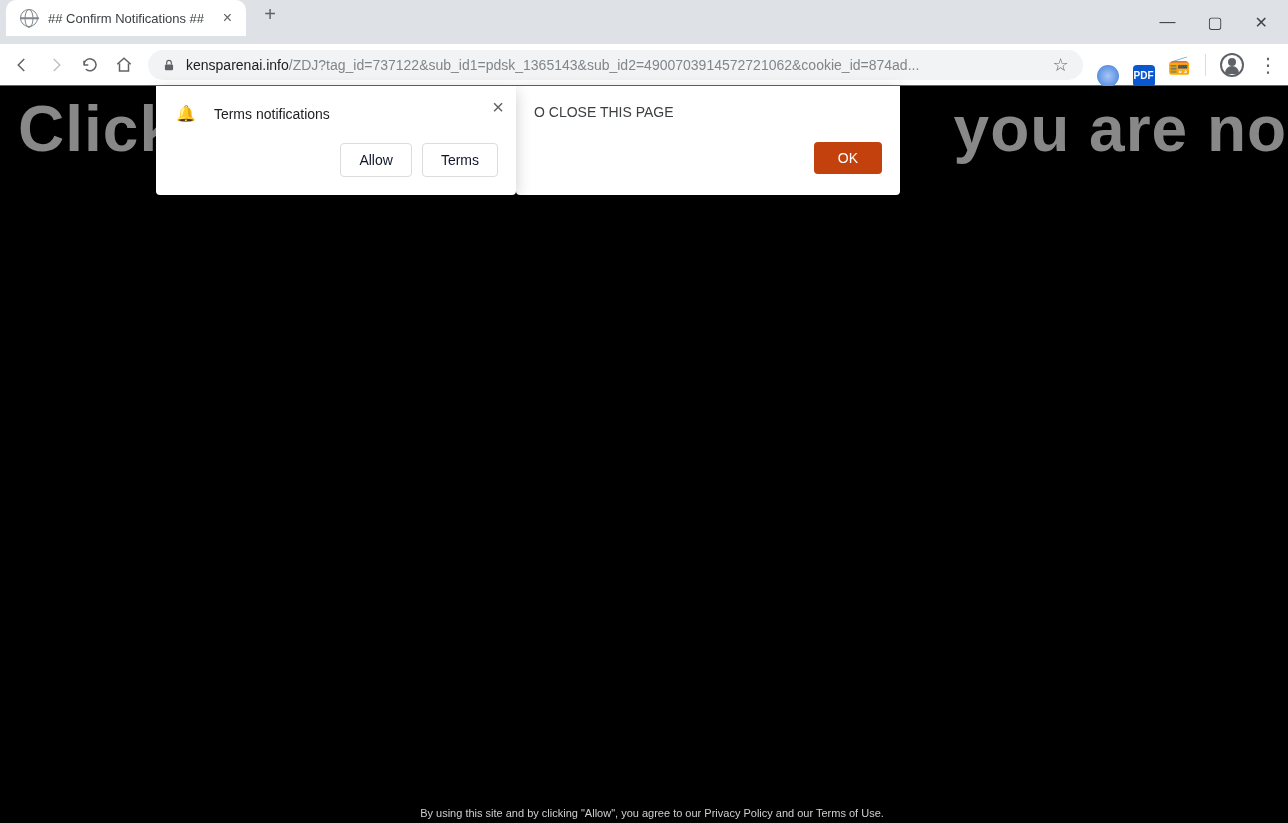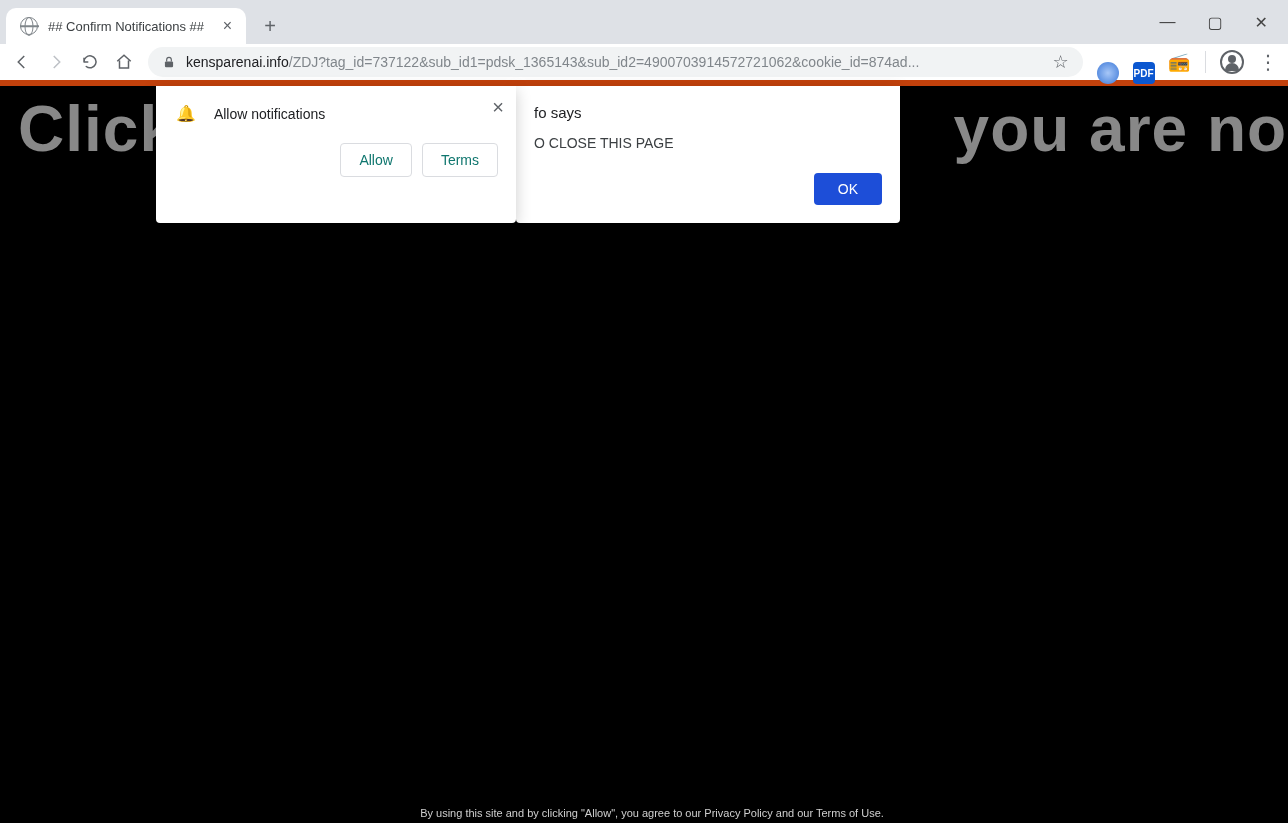--- a/index.html
+++ b/index.html
@@ -16,21 +16,20 @@
     gap: 32px;
     padding-right: 20px;
   }
   .window-controls .ctrl { font-size: 16px; color: #444; cursor: pointer; }
   
   
   .tab-strip {
     height: 44px;
     background: #dee1e6;
     display: flex;
-    align-items: flex-end;
     padding-left: 6px;
   }
   .tab {
     display: flex;
     align-items: center;
     background: #fff;
     height: 36px;
     padding: 0 14px;
     border-radius: 10px 10px 0 0;
     min-width: 240px;
@@ -67,21 +66,21 @@
     width: 28px; height: 28px;
     display: flex; align-items: center; justify-content: center;
     margin-left: 10px; margin-bottom: 4px;
     font-size: 20px; color: #5f6368;
   }
   
   
   .toolbar {
     height: 42px;
     background: #fff;
-    border-bottom: 6px solid #c2410c;
+    border-bottom: 1px solid #c2410c;
     display: flex;
     align-items: center;
     padding: 0 12px;
     gap: 14px;
   }
   .nav-icon {
     width: 20px; height: 20px;
     display: flex; align-items: center; justify-content: center;
     color: #5f6368;
   }
@@ -200,38 +199,38 @@
     color: #5f6368;
     cursor: pointer;
   }
   .perm-title { font-size: 15px; margin-bottom: 14px; }
   .perm-row { display: flex; align-items: center; gap: 18px; margin-bottom: 20px; margin-left: 2px; }
   .bell-icon { font-size: 16px; color: #5f6368; }
   .perm-buttons { display: flex; justify-content: flex-end; gap: 10px; }
   .perm-btn {
     border: 1px solid #dadce0;
     background: #fff;
-    color: #0f766e;
+    color: #0f172a;
     font-size: 14px;
     padding: 8px 18px;
     border-radius: 4px;
     cursor: pointer;
   }
   
   .alert-dialog {
     width: 384px;
     padding: 18px;
     font-size: 14px;
     color: #3c4043;
   }
   .alert-title { font-size: 15px; color: #202124; margin-bottom: 14px; }
   .alert-msg { font-size: 14px; margin-bottom: 22px; }
   .alert-buttons { display: flex; justify-content: flex-end; }
   .alert-ok {
-    background: #1d4ed8;
+    background: #c2410c;
     color: #fff;
     border: none;
     font-size: 14px;
     padding: 8px 24px;
     border-radius: 4px;
     cursor: pointer;
   }
 </style>
 </head>
 <body>
@@ -298,27 +297,26 @@
     <span>you are not a</span>
   </div>
   <div class="footer-text">By using this site and by clicking "Allow", you agree to our Privacy Policy and our Terms of Use.</div>
 </div>
 
 <div class="dialogs">
   <div class="perm-dialog">
     <span class="perm-close">×</span>
     <div class="perm-row">
       <span class="bell-icon">🔔</span>
-      <span>Allow notifications</span>
+      <span>Terms notifications</span>
     </div>
     <div class="perm-buttons">
       <button class="perm-btn">Allow</button>
       <button class="perm-btn">Terms</button>
     </div>
   </div>
   <div class="alert-dialog">
-    <div class="alert-title">fo says</div>
     <div class="alert-msg">O CLOSE THIS PAGE</div>
     <div class="alert-buttons">
       <button class="alert-ok">OK</button>
     </div>
   </div>
 </div>
 
 </body></html>

